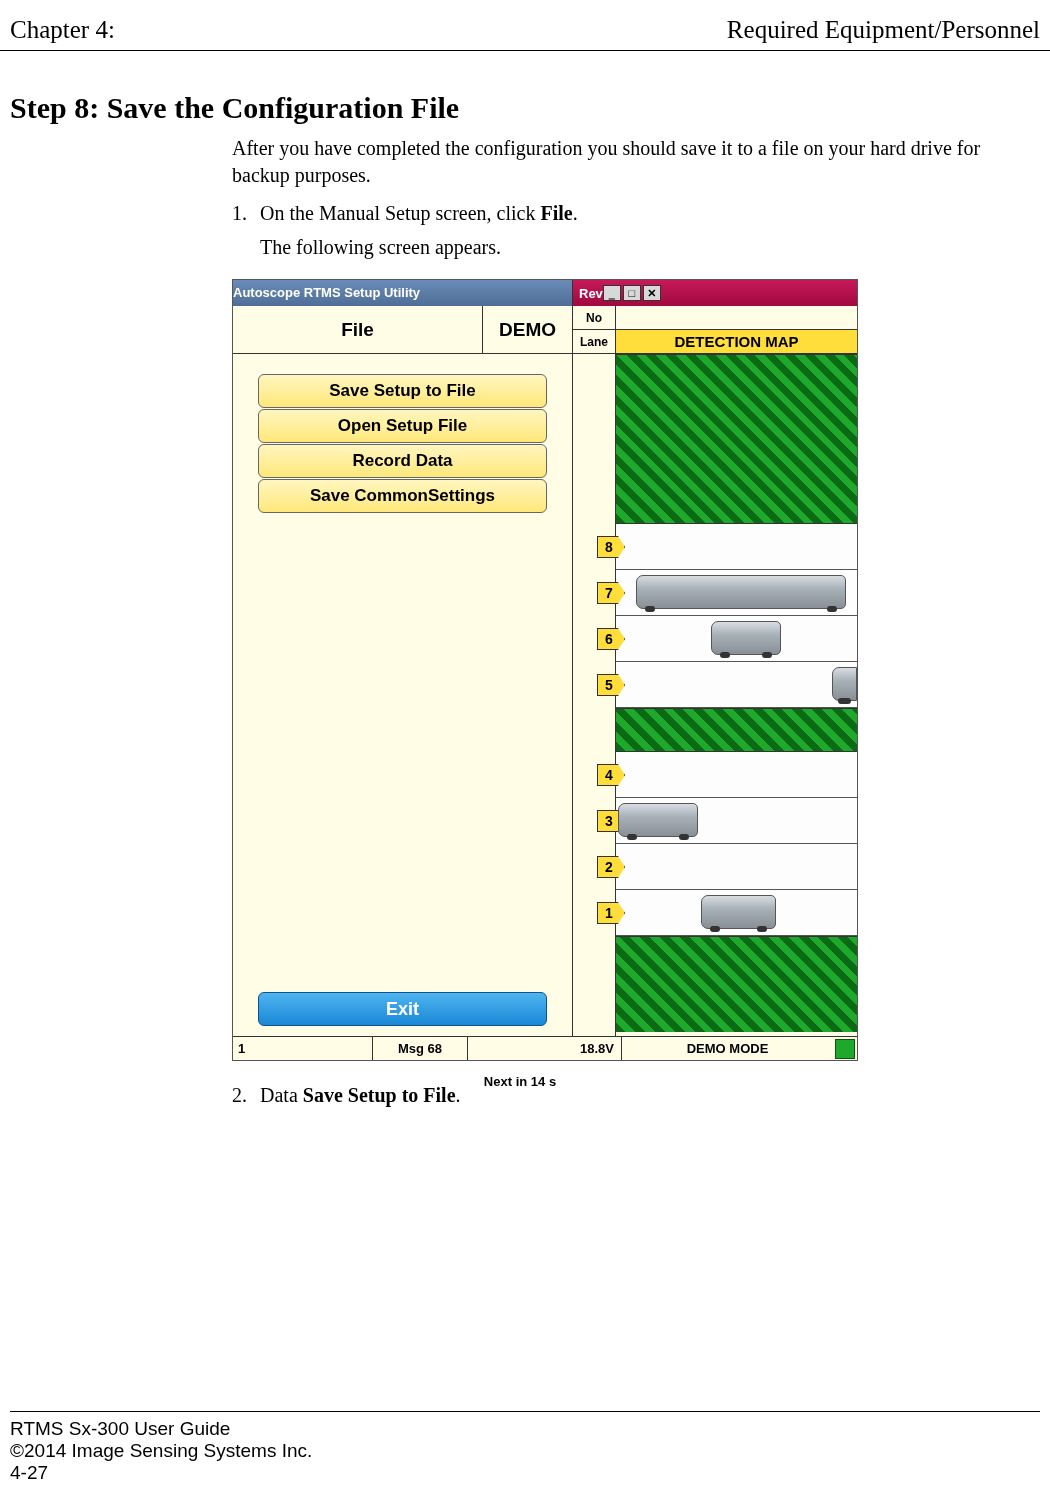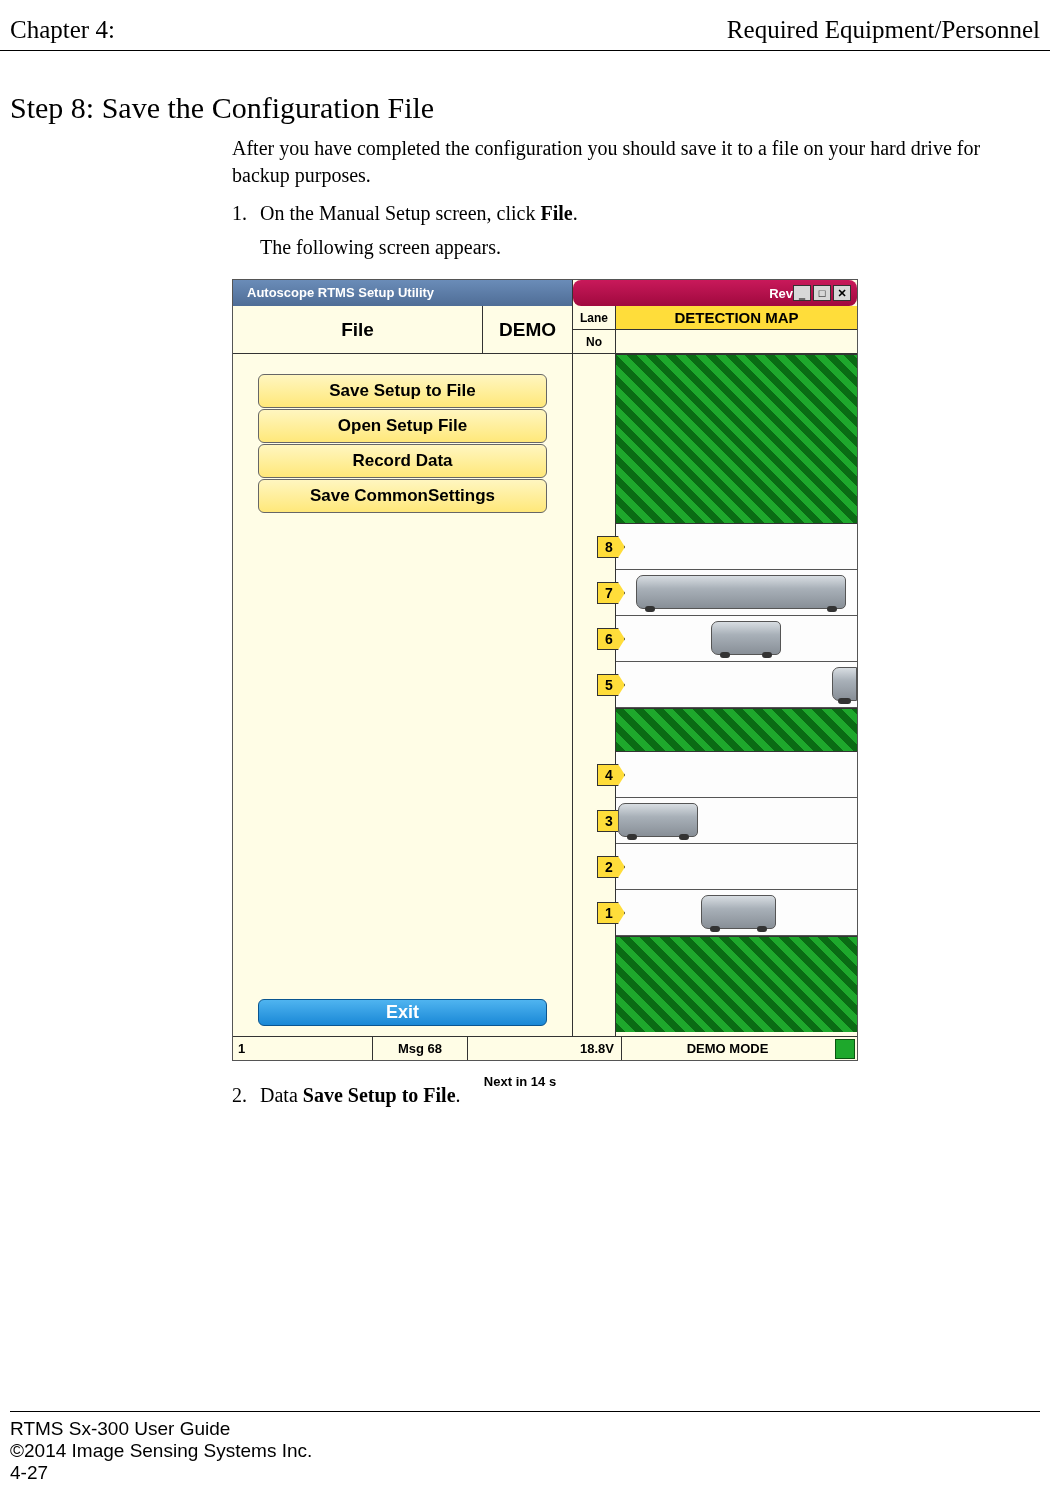--- a/index.html
+++ b/index.html
@@ -13,21 +13,21 @@
     }
     .page-header {
       display: flex;
       justify-content: space-between;
       padding: 16px 10px 6px 10px;
       border-bottom: 1px solid #000;
       font-size: 25px;
     }
     .step-title {
       font-family: Georgia, "Times New Roman", serif;
-      font-weight: normal;
+      font-weight: bold;
       font-size: 30px;
       padding: 40px 10px 10px 10px;
     }
     .body-text {
       margin-left: 232px;
       margin-right: 24px;
       font-size: 20px;
       line-height: 1.35;
     }
     .body-text p { margin-bottom: 10px; }
@@ -46,34 +46,33 @@
       background: #fffde6;
       font-family: Verdana, Arial, sans-serif;
     }
     .titlebar { display: flex; height: 26px; }
     .titlebar-left {
       flex: 0 0 340px;
       background: linear-gradient(to bottom, #6a8cb8, #4f6d96);
       color: #fff;
       font-size: 13px;
       font-weight: bold;
-      padding: 5px 14px;
+      padding: 5px 0;
       border-right: 1px solid #333;
     }
     .titlebar-right {
       flex: 1;
       background: linear-gradient(to bottom, #c8195a, #a0093e);
       color: #fff;
       font-size: 13px;
       font-weight: bold;
       padding: 5px 6px;
       display: flex;
-      justify-content: flex-end;
+      justify-content: flex-start;
       align-items: center;
-      border-radius: 8px;
     }
     .window-controls { display: flex; gap: 2px; }
     .win-btn {
       width: 18px; height: 16px;
       background: #d8d8d8;
       border: 1px solid #333;
       display: flex; align-items: center; justify-content: center;
       font-size: 11px; font-weight: bold; color: #000;
       line-height: 1;
     }
@@ -126,21 +125,21 @@
       cursor: pointer;
       display: flex; align-items: center; justify-content: center;
       font-family: Verdana, Arial, sans-serif;
     }
     .exit-button {
       position: absolute;
       bottom: 10px; left: 25px; right: 25px;
       background: linear-gradient(to bottom, #4fb4f0, #1a88d6);
       border: 1px solid #0a5590;
       border-radius: 6px;
-      height: 27px;
+      height: 34px;
       color: #fff;
       font-size: 18px; font-weight: bold;
       cursor: pointer;
       display: flex; align-items: center; justify-content: center;
       font-family: Verdana, Arial, sans-serif;
     }
     .map-area {
       flex: 1;
       position: relative;
       height: 682px;
@@ -260,27 +259,27 @@
         </div>
       </div>
     </div>
 
     <div class="menubar">
       <div class="menubar-left">
         <div class="menu-item menu-file">File</div>
         <div class="menu-item menu-help">DEMO</div>
       </div>
       <div class="menubar-right">
+        <div class="lane-header-row row2">
+          <div class="lane-header-cell">No</div>
+          <div class="detmap-header"></div>
+        </div>
         <div class="lane-header-row">
           <div class="lane-header-cell">Lane</div>
           <div class="detmap-header">DETECTION MAP</div>
-        </div>
-        <div class="lane-header-row row2">
-          <div class="lane-header-cell">No</div>
-          <div class="detmap-header"></div>
         </div>
       </div>
     </div>
 
     <div class="content-area">
       <div class="sidebar">
         <div class="file-button">Save Setup to File</div>
         <div class="file-button">Open Setup File</div>
         <div class="file-button">Record Data</div>
         <div class="file-button">Save CommonSettings</div>

